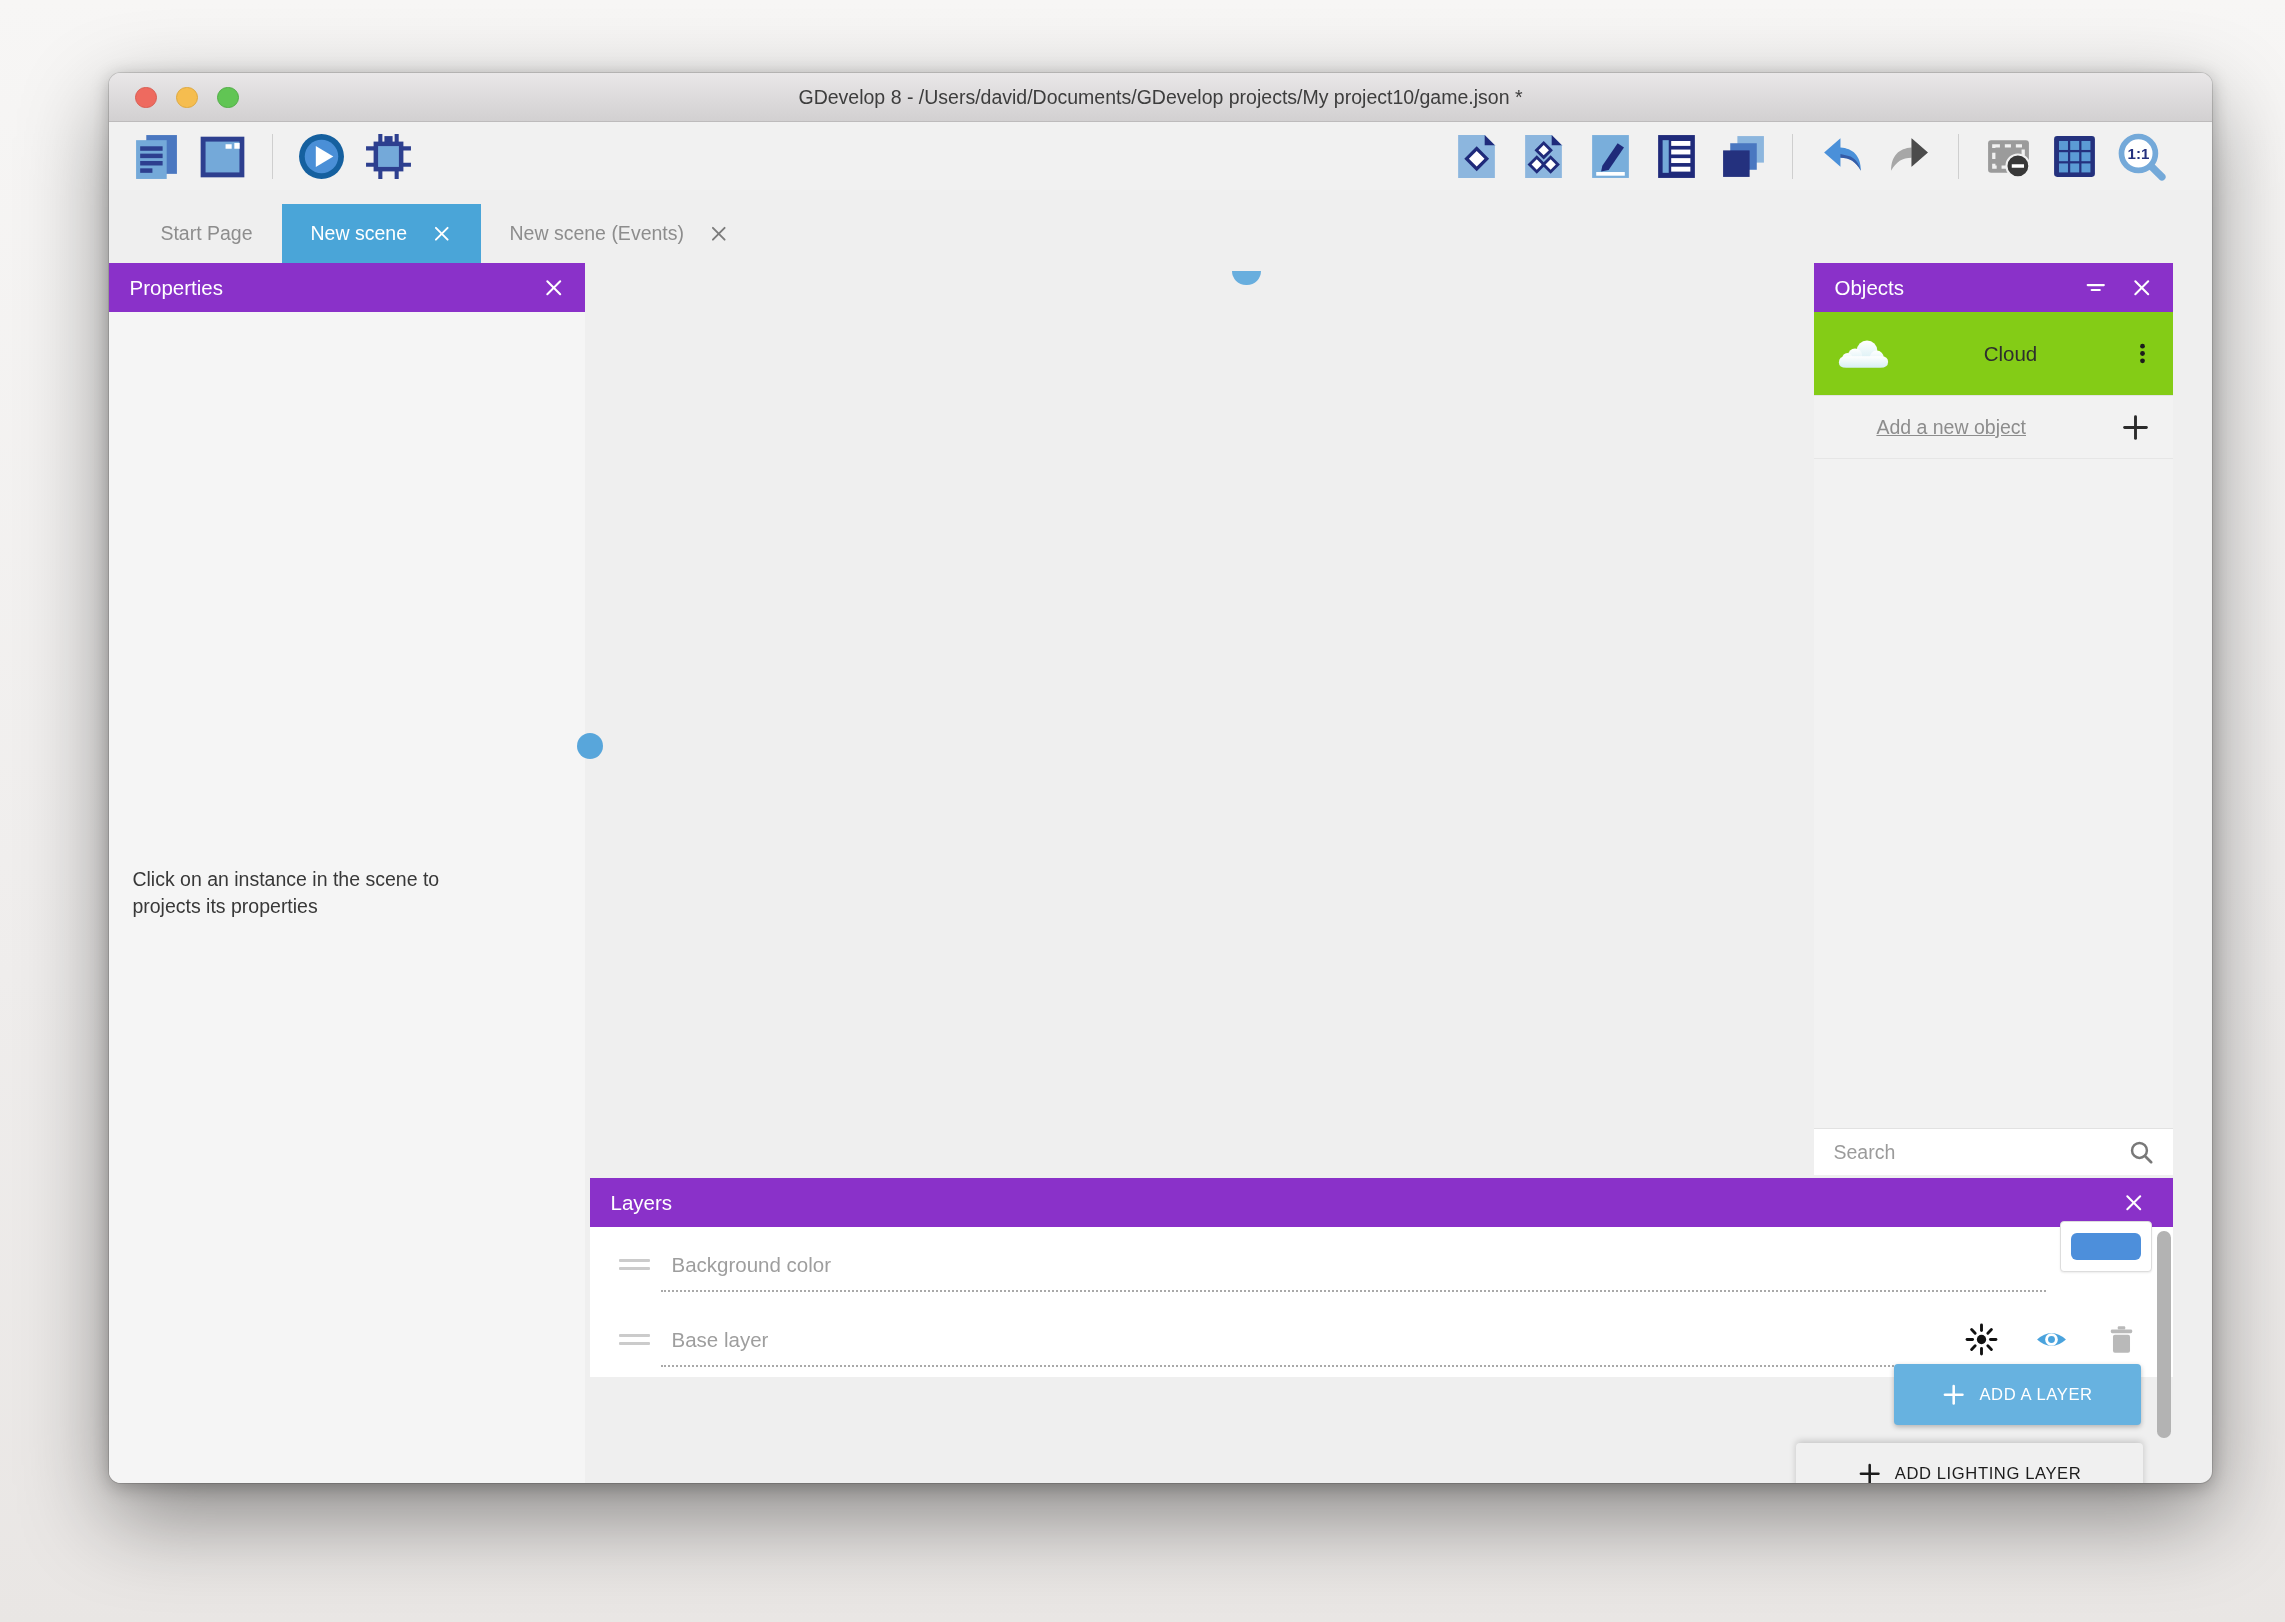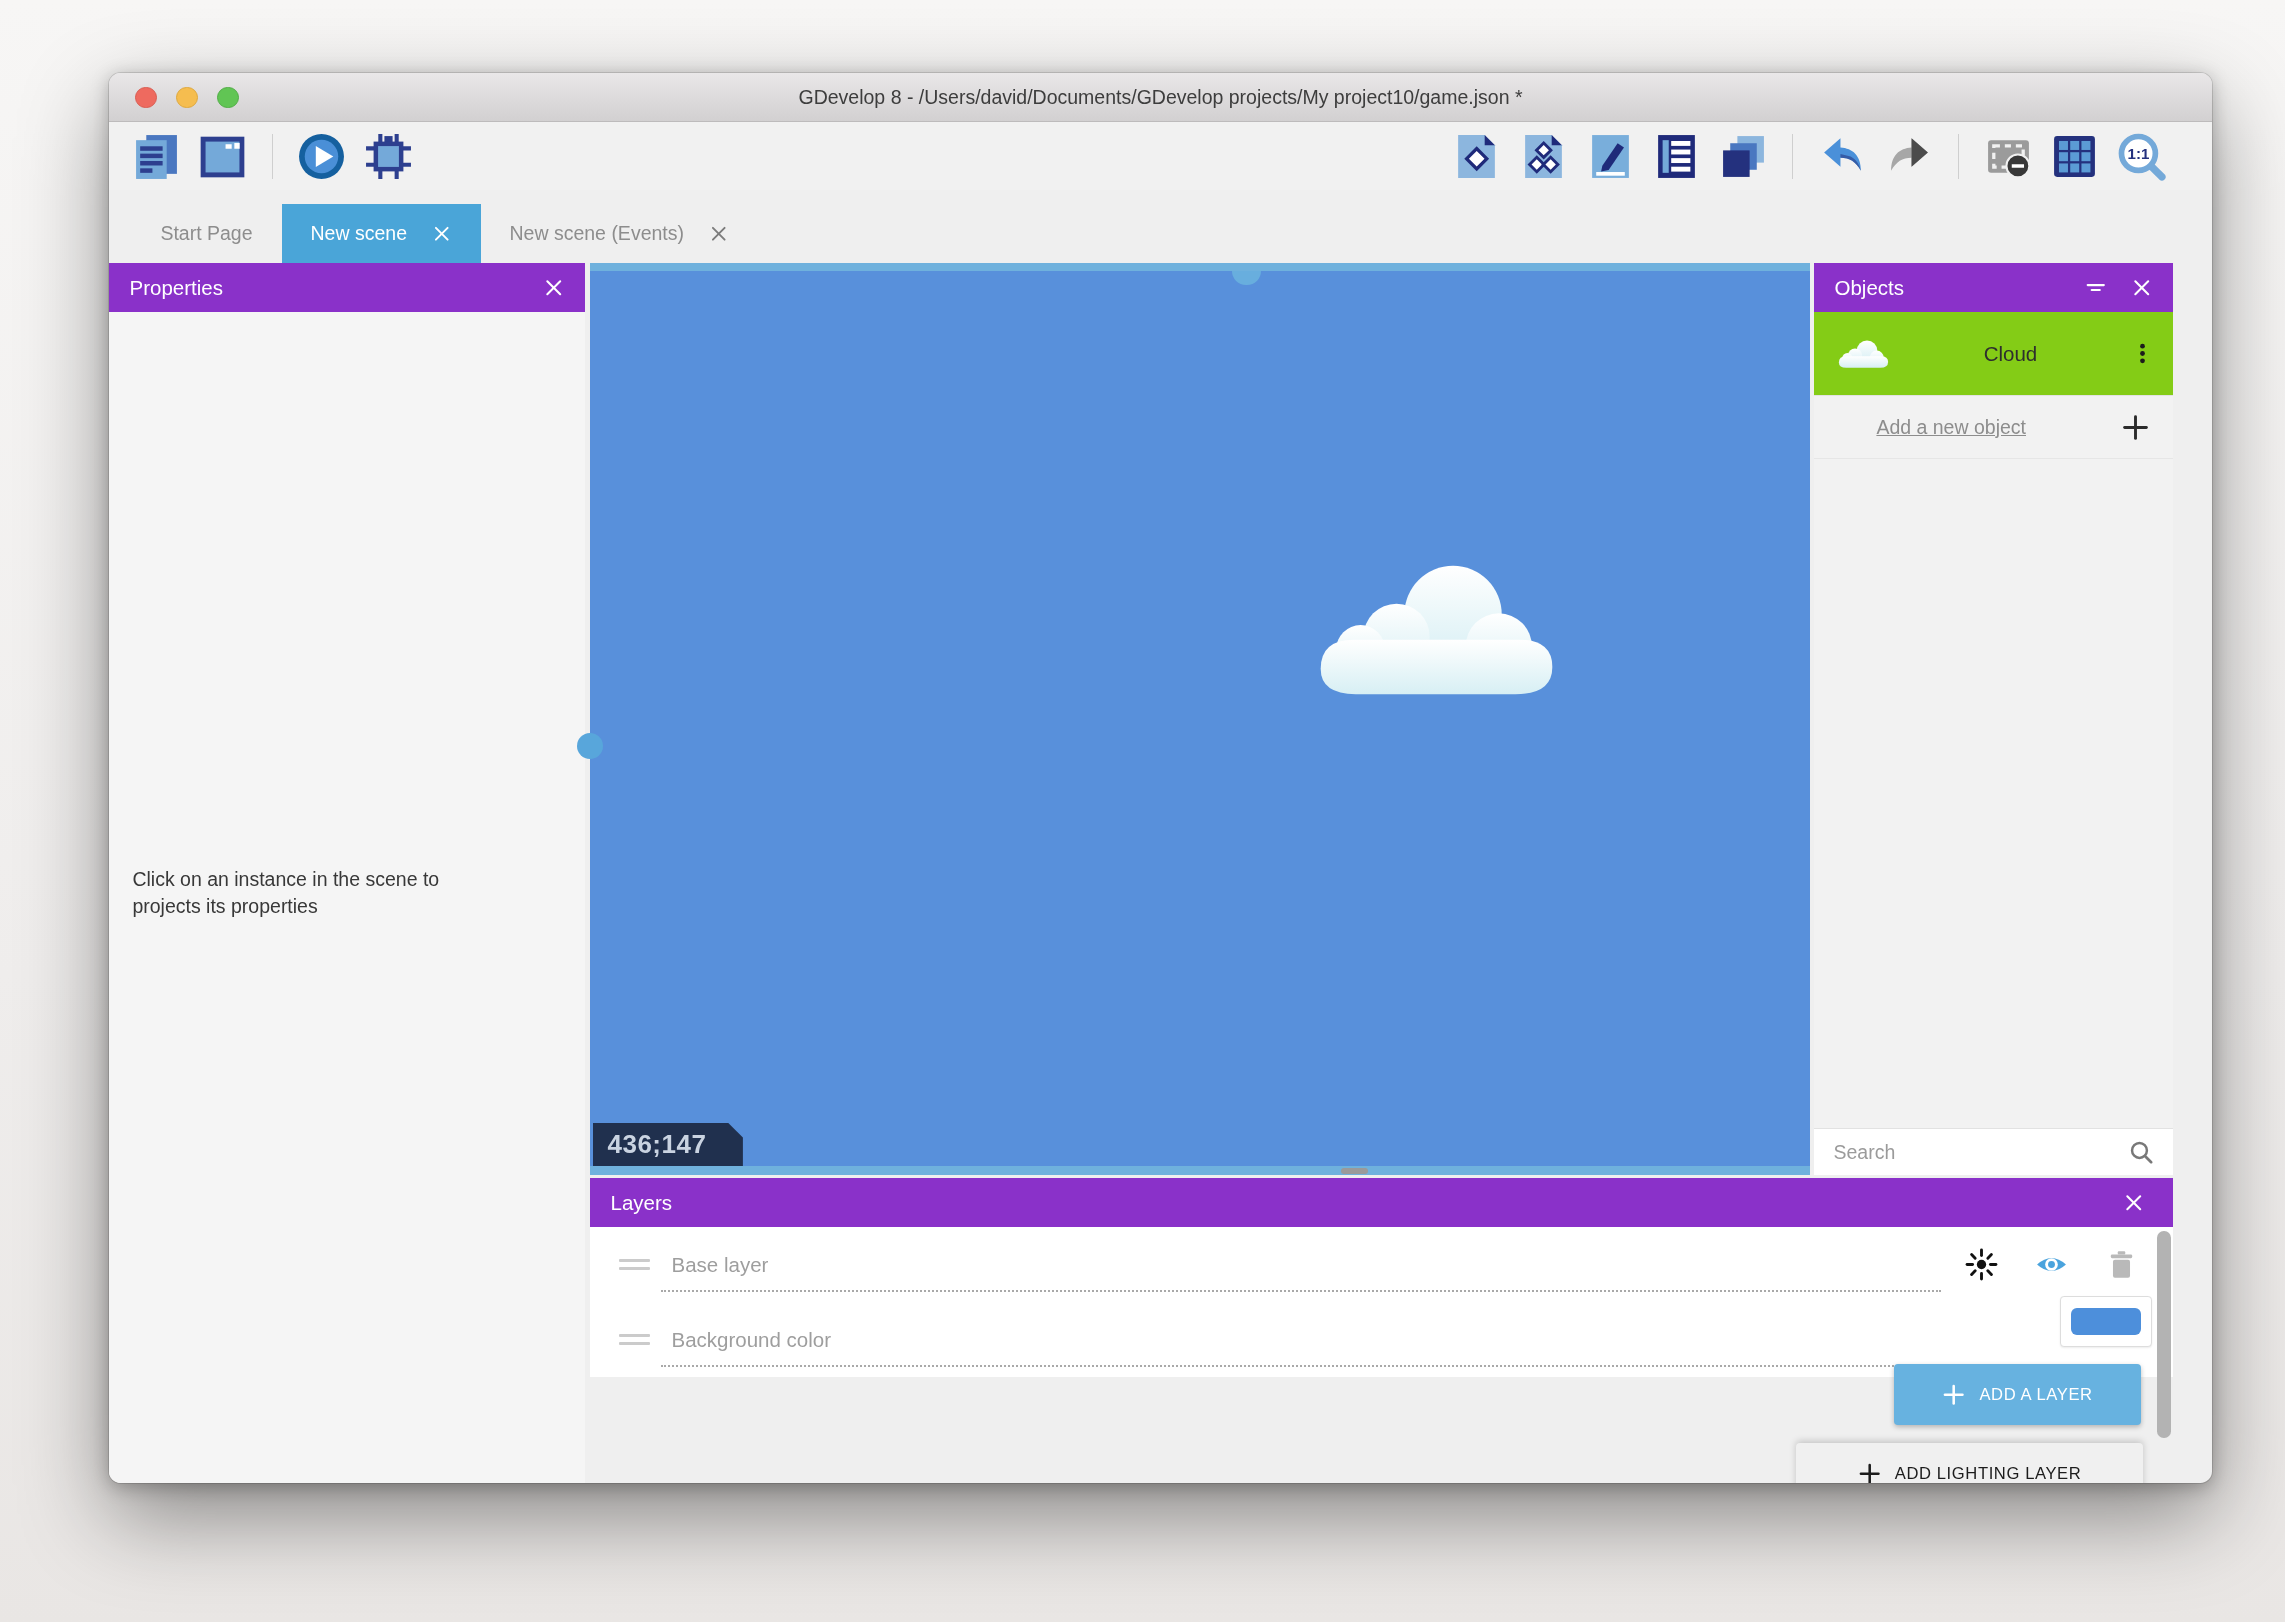--- a/index.html
+++ b/index.html
@@ -287,34 +287,20 @@
               </g>
             </svg>
         </span>
       </div>
       <div class="props-message">
         <div>Click on an instance in the scene to</div>
         <div>projects its properties</div>
       </div>
     </div>
 
-    <div class="canvas">
-      <div class="hscroll-top"></div>
-      <svg class="cloud-sprite" viewBox="0 0 266 150">
-        <circle cx="150" cy="62" r="50" fill="url(#cloudGrad)"></circle>
-        <circle cx="92" cy="85" r="34" fill="url(#cloudGrad)"></circle>
-        <circle cx="55" cy="98" r="25" fill="url(#cloudGrad)"></circle>
-        <circle cx="197" cy="95" r="34" fill="url(#cloudGrad)"></circle>
-        <path d="M14 118 Q14 88 48 88 H218 Q252 88 252 116 Q252 144 214 144 H50 Q14 144 14 118 Z" fill="url(#cloudGrad)"></path>
-      </svg>
-      <div class="coords-badge">436;147</div>
-      <div class="hscroll-bottom">
-          <div class="hthumb"></div>
-        </div>
-    </div>
     <div class="handle-left"></div>
     <div class="handle-top"></div>
 
     <div class="objects-panel">
       <div class="panel-header">
         <span>Objects</span>
         <span class="ph-spacer"></span>
         <span class="icon-btn" style="margin-right:25px">
           <svg viewBox="0 0 24 24">
               <g stroke="#fff" stroke-width="2.4" stroke-linecap="round">
@@ -377,20 +363,31 @@
         <span class="icon-btn" style="margin-right:7.8px">
           <svg viewBox="0 0 20 20">
               <g stroke="#fff" stroke-width="1.9" stroke-linecap="round">
                 <line x1="4" y1="4" x2="16" y2="16"></line>
                 <line x1="16" y1="4" x2="4" y2="16"></line>
               </g>
             </svg>
         </span>
       </div>
       <div class="layers-body">
+        <div class="layer-row row-bg">
+          <span class="drag-handle">
+              <span></span>
+              <span></span>
+            </span>
+          <span class="layer-name">Background color</span>
+          <span class="layer-underline"></span>
+          <span class="swatch-btn">
+              <span class="swatch-inner"></span>
+            </span>
+        </div>
         <div class="layer-row row-base">
           <span class="drag-handle">
               <span></span>
               <span></span>
             </span>
           <span class="layer-name">Base layer</span>
           <span class="layer-underline"></span>
           <span class="layer-actions">
             <span class="icon-btn">
               <svg viewBox="0 0 24 24">
@@ -416,31 +413,20 @@
             </span>
             <span class="icon-btn">
               <svg viewBox="0 0 24 24">
                 <rect x="9.3" y="2.4" width="5.4" height="2.4" rx="0.6" fill="#b9b9b9"></rect>
                 <rect x="4.2" y="4.8" width="15.6" height="2.6" rx="1" fill="#b9b9b9"></rect>
                 <rect x="5.8" y="8.6" width="12.4" height="13" rx="1.4" fill="#b9b9b9"></rect>
               </svg>
             </span>
           </span>
         </div>
-        <div class="layer-row row-bg">
-          <span class="drag-handle">
-              <span></span>
-              <span></span>
-            </span>
-          <span class="layer-name">Background color</span>
-          <span class="layer-underline"></span>
-          <span class="swatch-btn">
-              <span class="swatch-inner"></span>
-            </span>
-        </div>
       </div>
       <button class="add-layer-btn">
         <svg viewBox="0 0 24 24">
             <g stroke="#fff" stroke-width="2.6" stroke-linecap="round">
               <line x1="12" y1="3" x2="12" y2="21"></line>
               <line x1="3" y1="12" x2="21" y2="12"></line>
             </g>
           </svg>
         <span>ADD A LAYER</span>
       </button>

